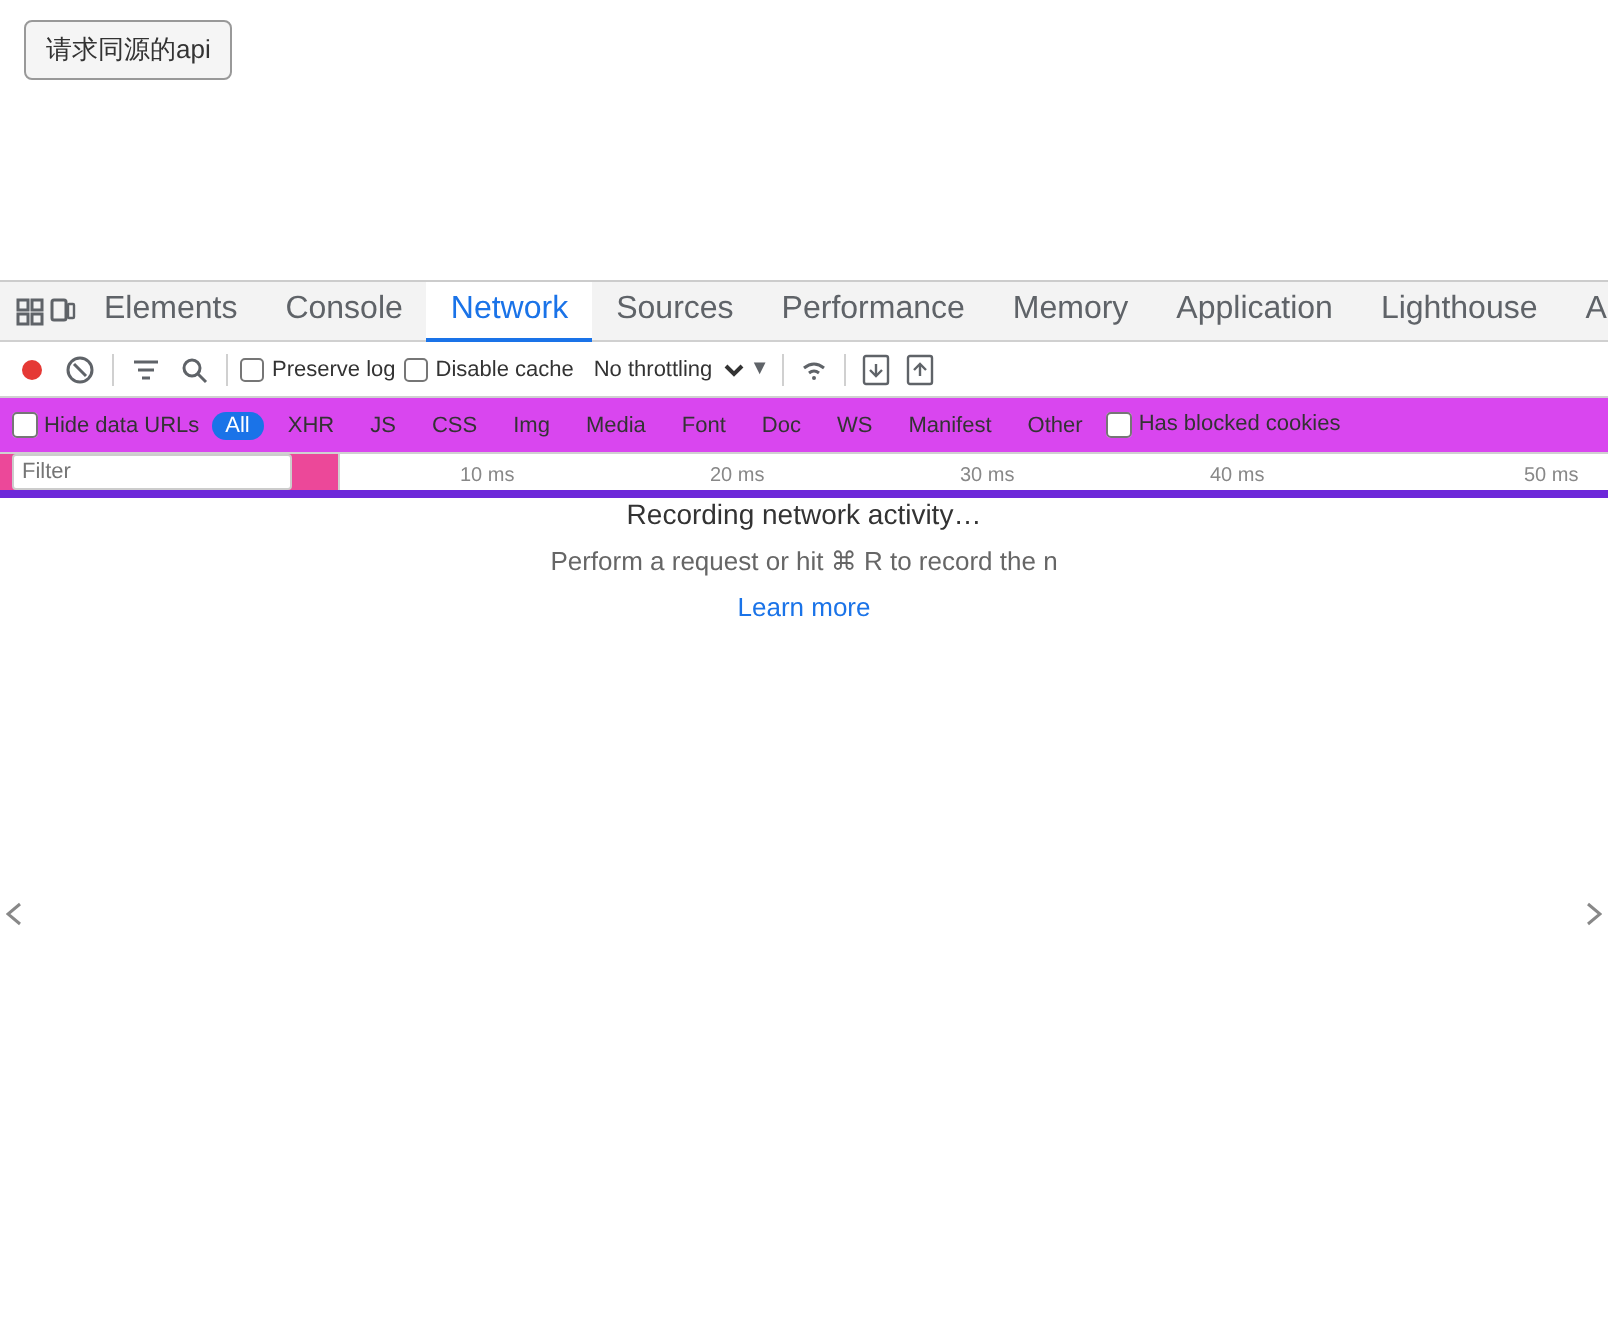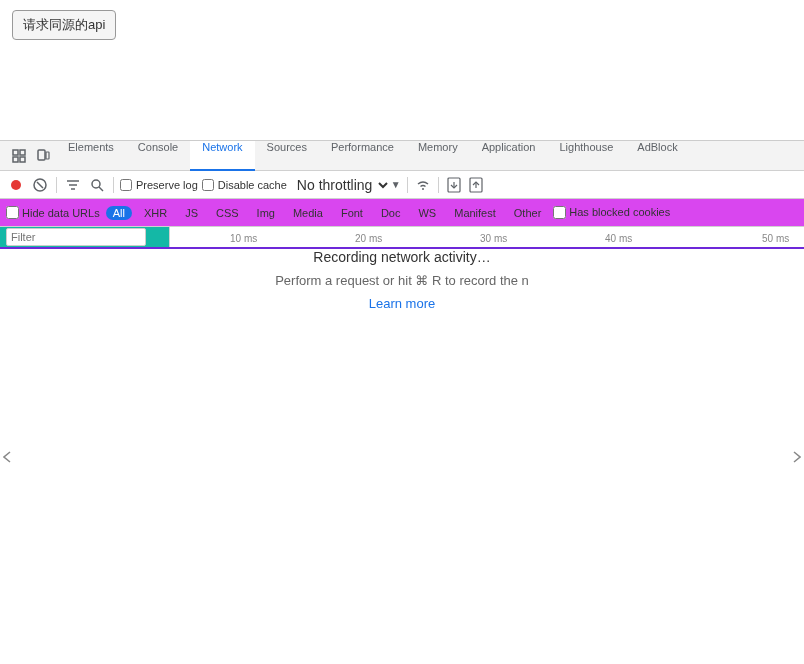--- a/index.html
+++ b/index.html
@@ -58,23 +58,23 @@
       justify-content: center;
       margin-right: 2px;
       cursor: pointer;
       color: #5f6368;
       font-size: 14px;
     }
     .tab {
       padding: 0 12px;
       height: 30px;
       display: flex;
-      align-items: flex-start;
-      cursor: pointer;
-      font-size: 11px;
+      align-items: center;
+      cursor: pointer;
+      font-size: 16px;
       color: #5f6368;
       border-bottom: 2px solid transparent;
       white-space: nowrap;
     }
     .tab.active {
       color: #1a73e8;
       border-bottom: 2px solid #1a73e8;
       background: #fff;
     }
 
@@ -117,21 +117,21 @@
       cursor: pointer;
       white-space: nowrap;
     }
     .checkbox-label input {
       width: 12px;
       height: 12px;
     }
     .throttle-select {
       border: none;
       background: transparent;
-      font-size: 14px;
+      font-size: 11px;
       color: #333;
       cursor: pointer;
       padding: 0 2px;
     }
     .wifi-icon, .import-icon, .download-icon {
       width: 18px;
       height: 18px;
       display: flex;
       align-items: center;
       justify-content: center;
@@ -413,21 +413,21 @@
     <span class="filter-tag">Other</span>
 
     <label class="blocked-check">
       <input type="checkbox" style="">
       <span>Has blocked cookies</span>
     </label>
   </div>
 
   <div class="network-area">
 
-    <div style="display:flex; align-items:stretch; border-bottom:2px solid #6d28d9; background:#14b8a6; height:22px;">
+    <div style="display:flex; align-items:stretch; border-bottom:4px solid #6d28d9; background:#ec4899; height:22px;">
 
       <div style="width:170px; border-right:1px solid #d0d0d0; display:flex; align-items:center; padding: 0 6px; flex-shrink:0;">
         <input class="filter-input" type="text" style="width: 140px; height: 18px; border: 1px solid rgb(204, 204, 204); font-size: 11px; padding: 1px 4px;" placeholder="Filter">
       </div>
 
       <div style="flex:1; position:relative; overflow:hidden;">
         <div class="timeline-bar" style="height:22px; border-bottom:none;">
           <span class="timeline-label" style="left:60px;">10 ms</span>
           <span class="timeline-label" style="left:185px;">20 ms</span>
           <span class="timeline-label" style="left:310px;">30 ms</span>

